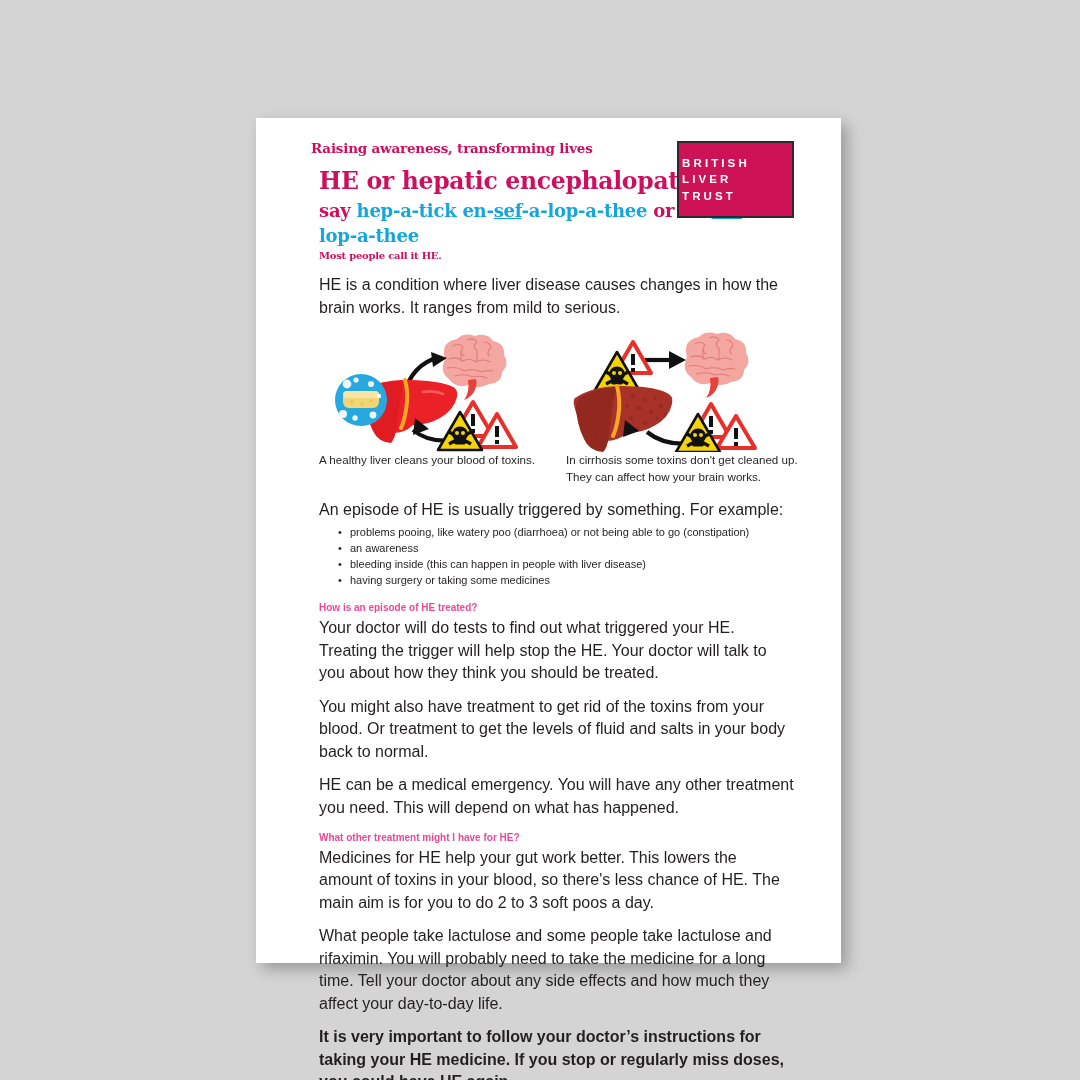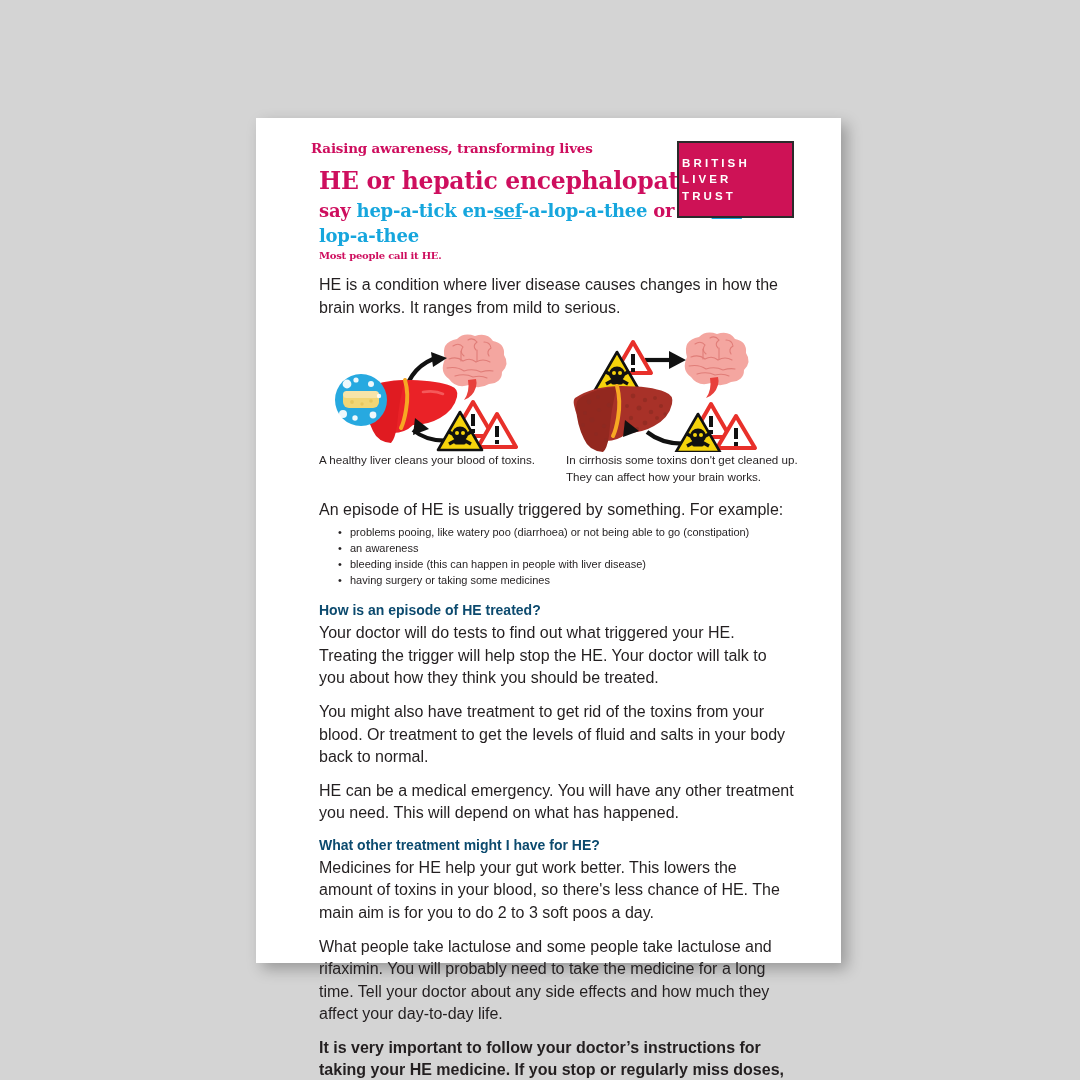--- a/index.html
+++ b/index.html
@@ -105,23 +105,23 @@
     line-height: 1.41;
     margin: 0 0 11px 0;
     max-width: 480px;
   }
   p.body.tight { margin-bottom: 4px; }
   .cyan { color: #16a6dd; }
   b, strong { font-weight: normal; }
   p.body.bold { font-weight: bold; }
 
   h2.section {
-    font-size: 14px;
-    font-weight: bold;
-    color: #0c4a6e;
+    font-size: 10px;
+    font-weight: bold;
+    color: #ec4899;
     margin: 9px 0 3px 0;
     line-height: 1.3;
   }
 
   ul.triggers {
     margin: 0 0 12px 0;
     padding-left: 19px;
     list-style: none;
   }
   ul.triggers li {

